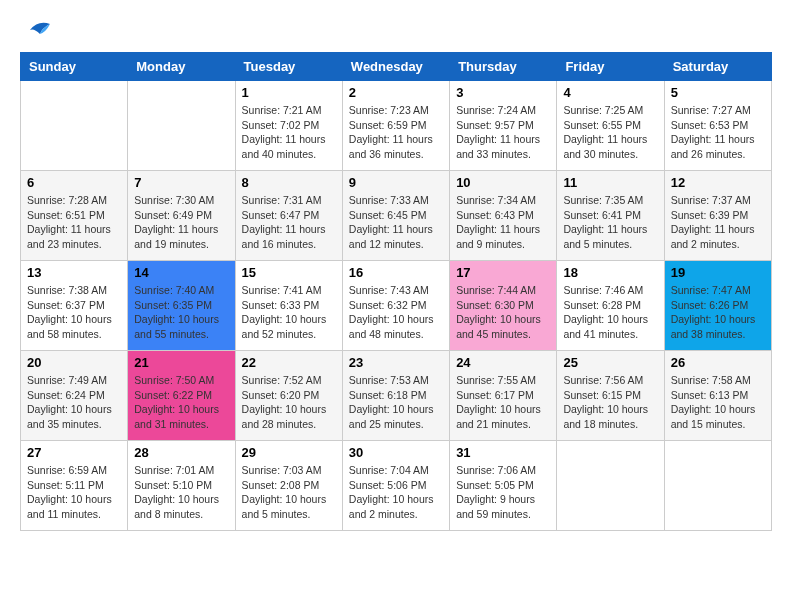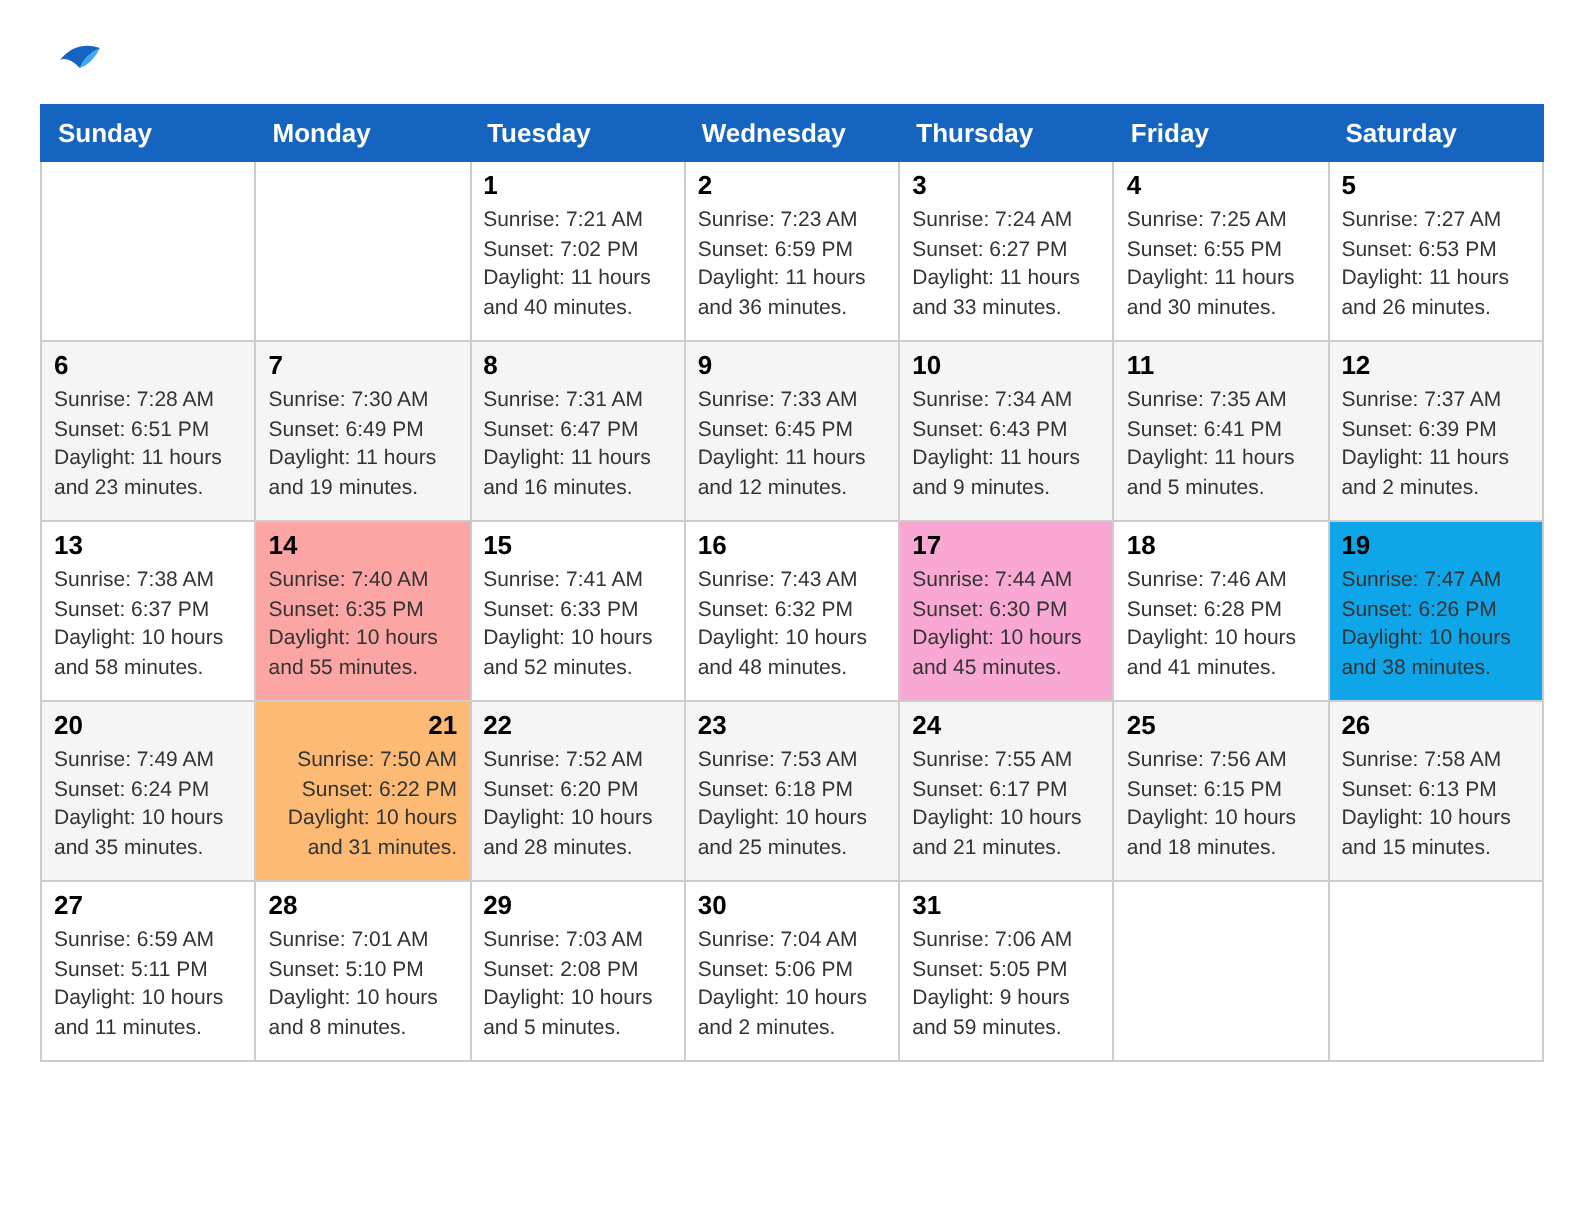--- a/index.html
+++ b/index.html
@@ -119,21 +119,21 @@
         </td>
         <td style="background: rgb(255, 255, 255);">
           <span class="day-number">2</span>
           <div class="day-info" style="white-space: pre-line;">Sunrise: 7:23 AM
 Sunset: 6:59 PM
 Daylight: 11 hours and 36 minutes.</div>
         </td>
         <td style="background: rgb(255, 255, 255);">
           <span class="day-number">3</span>
           <div class="day-info" style="white-space: pre-line;">Sunrise: 7:24 AM
-Sunset: 6:27 PM
+Sunset: 9:57 PM
 Daylight: 11 hours and 33 minutes.</div>
         </td>
         <td style="background: rgb(255, 255, 255);">
           <span class="day-number">4</span>
           <div class="day-info" style="white-space: pre-line;">Sunrise: 7:25 AM
 Sunset: 6:55 PM
 Daylight: 11 hours and 30 minutes.</div>
         </td>
         <td style="background: rgb(255, 255, 255);">
           <span class="day-number">5</span>
@@ -186,21 +186,21 @@
 Daylight: 11 hours and 2 minutes.</div>
         </td>
       </tr>
       <tr>
         <td style="background: rgb(255, 255, 255);">
           <span class="day-number">13</span>
           <div class="day-info" style="white-space: pre-line;">Sunrise: 7:38 AM
 Sunset: 6:37 PM
 Daylight: 10 hours and 58 minutes.</div>
         </td>
-        <td style="background: #fca5a5;">
+        <td style="background: #3b82f6;">
           <span class="day-number">14</span>
           <div class="day-info" style="white-space: pre-line;">Sunrise: 7:40 AM
 Sunset: 6:35 PM
 Daylight: 10 hours and 55 minutes.</div>
         </td>
         <td style="background: rgb(255, 255, 255);">
           <span class="day-number">15</span>
           <div class="day-info" style="white-space: pre-line;">Sunrise: 7:41 AM
 Sunset: 6:33 PM
 Daylight: 10 hours and 52 minutes.</div>
@@ -230,21 +230,21 @@
 Daylight: 10 hours and 38 minutes.</div>
         </td>
       </tr>
       <tr>
         <td style="background: rgb(245, 245, 245);">
           <span class="day-number">20</span>
           <div class="day-info" style="white-space: pre-line;">Sunrise: 7:49 AM
 Sunset: 6:24 PM
 Daylight: 10 hours and 35 minutes.</div>
         </td>
-        <td style="background: #fdba74; text-align: right;">
+        <td style="background: #ec4899;">
           <span class="day-number">21</span>
           <div class="day-info" style="white-space: pre-line;">Sunrise: 7:50 AM
 Sunset: 6:22 PM
 Daylight: 10 hours and 31 minutes.</div>
         </td>
         <td style="background: rgb(245, 245, 245);">
           <span class="day-number">22</span>
           <div class="day-info" style="white-space: pre-line;">Sunrise: 7:52 AM
 Sunset: 6:20 PM
 Daylight: 10 hours and 28 minutes.</div>

